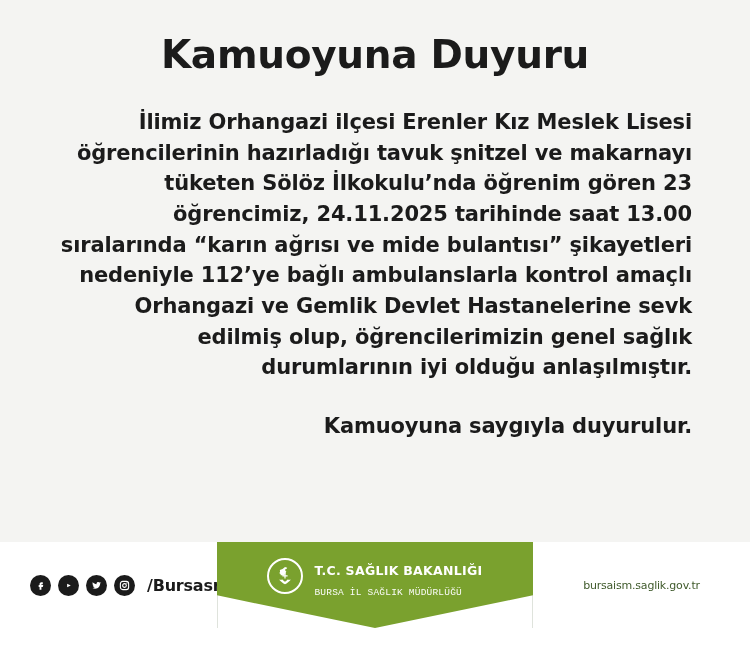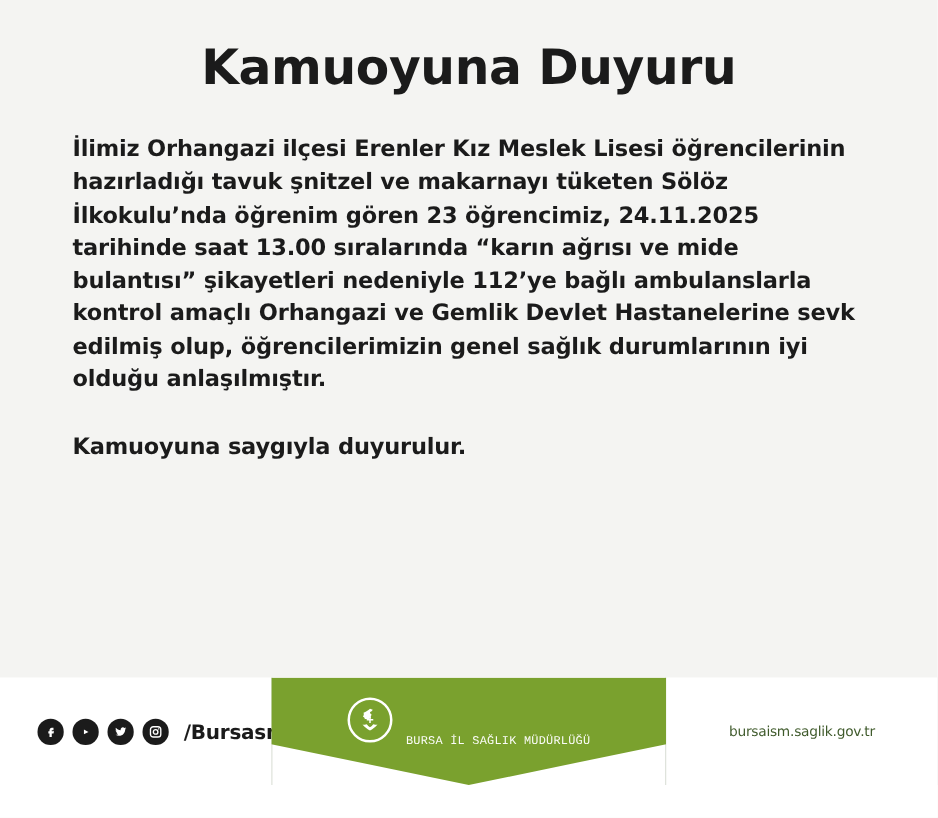--- a/index.html
+++ b/index.html
@@ -6,21 +6,21 @@
   html, body {
     width: 750px;
     height: 654px;
     background: #ffffff;
     font-family: "DejaVu Sans", sans-serif;
   }
   .poster {
     position: relative;
     width: 750px;
     height: 628px;
-    background: #e5e5e5;
+    background: #1d4ed8;
     overflow: hidden;
   }
   .card {
     position: absolute;
     left: 0; top: 0;
     width: 750px;
     height: 568px;
     background: #f4f4f2;
   }
   .title {
@@ -29,23 +29,23 @@
     font-weight: bold;
     color: #1b1b1b;
     letter-spacing: -0.3px;
     padding-top: 32px;
   }
   .body {
     padding: 0 58px;
     margin-top: 30px;
   }
   .para {
-    text-align: left;
+    text-align: right;
     color: #1b1b1b;
-    font-size: 18px;
+    font-size: 21px;
     font-weight: bold;
     line-height: 1.46;
     letter-spacing: -0.15px;
   }
   .para + .para { margin-top: 26px; }
   .para.closing { margin-top: 28px; }
 
   
   .footer {
     position: absolute;
@@ -193,18 +193,18 @@
 
   <div class="banner">
     <span class="emblem">
       <svg width="24" height="24" viewBox="0 0 24 24" fill="#ffffff">
         <path d="M12 3c-1.6 1.4-3.2 2.6-5.2 3.1.5 1.2.2 2.3-.5 3.1.9.4 1.5 1.2 1.6 2.2.9-.3 1.8-.1 2.5.5.4-.9 1.2-1.5 2.2-1.6-.2-.9.1-1.9.8-2.5-.8-.5-1.3-1.3-1.4-2.3.9-.2 1.8-.9 2.2-1.8"></path>
         <path d="M11.4 9.2h1.2v2h2v1.2h-2v2h-1.2v-2h-2v-1.2h2z"></path>
         <path d="M6 15.5c1.9 2.3 3.9 3.7 6 4.8 2.1-1.1 4.1-2.5 6-4.8-1.1.4-2.3.4-3.4-.1-.7 1-1.6 1.8-2.6 2.4-1-.6-1.9-1.4-2.6-2.4-1.1.5-2.3.5-3.4.1z"></path>
       </svg>
     </span>
     <span class="ministry">
-      <br>
+      <span class="l1">T.C. SAĞLIK BAKANLIĞI</span><br>
       <span class="l2">BURSA İL SAĞLIK MÜDÜRLÜĞÜ</span>
     </span>
   </div>
 
 </div>
 
 </body></html>

